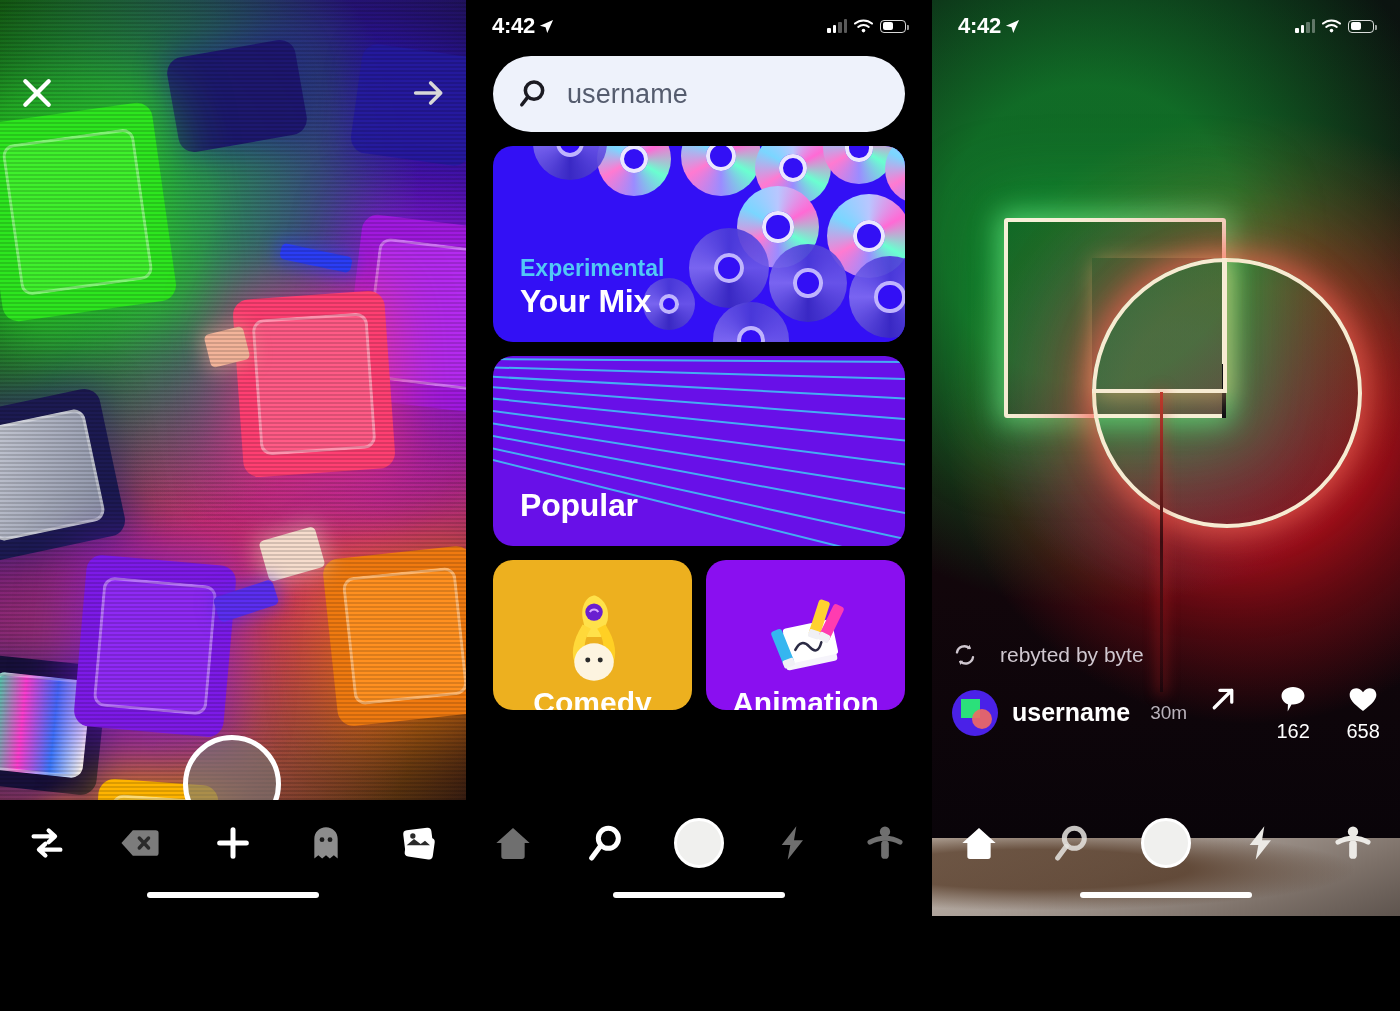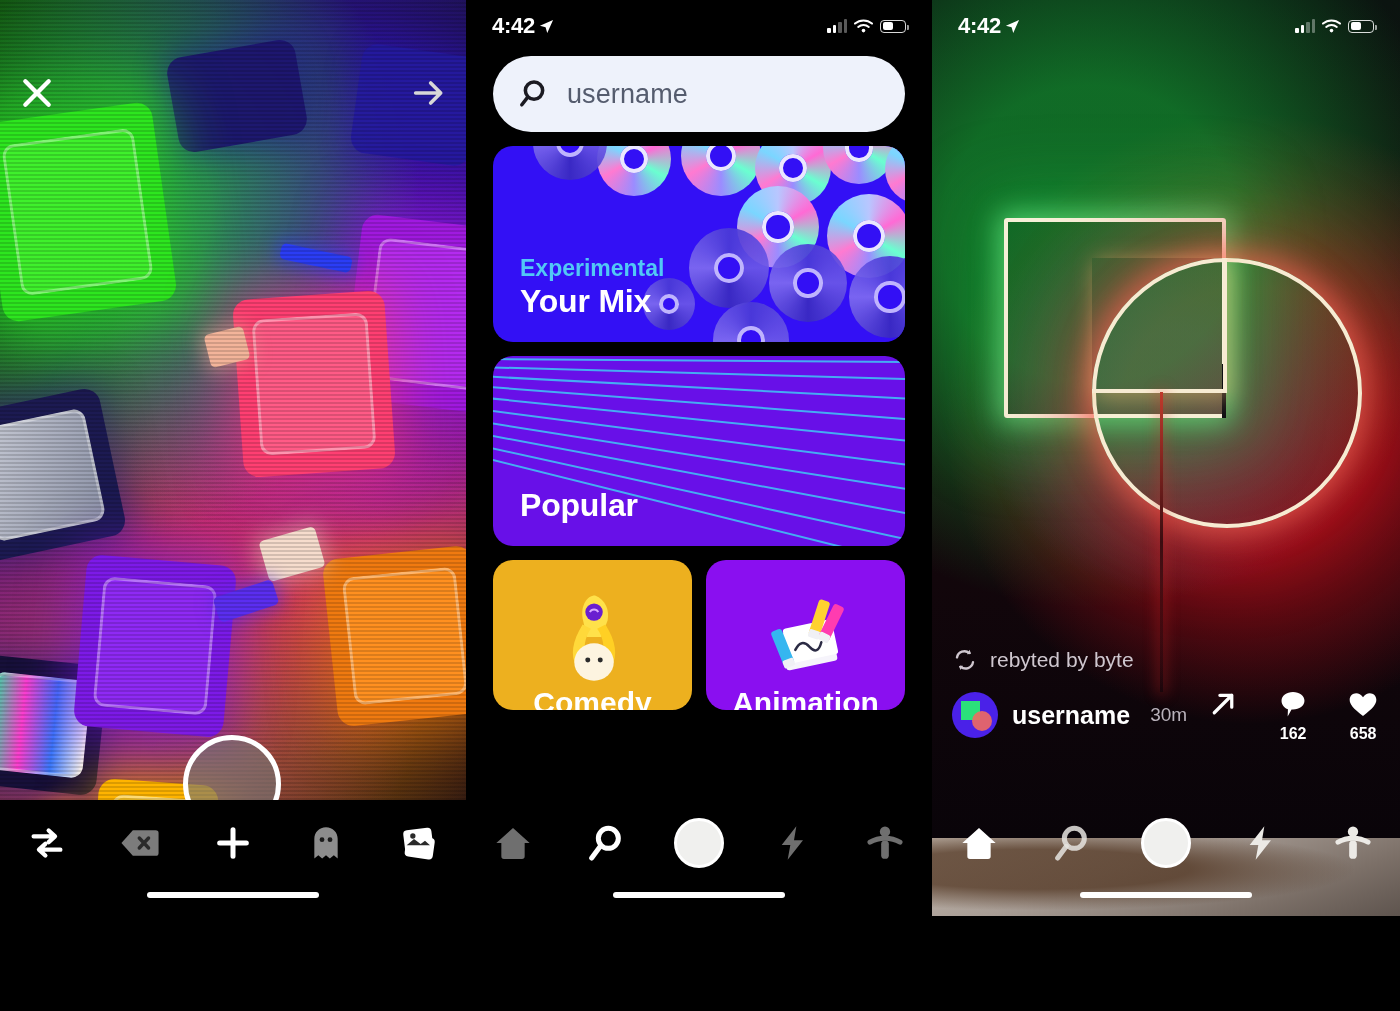--- a/index.html
+++ b/index.html
@@ -170,34 +170,34 @@
   .neon-stand { position:absolute; left:228px; top:392px; width:3px; height:300px;
                 background:linear-gradient(180deg,#c0392b,#3a0c10,transparent);
                 box-shadow:0 0 14px 3px rgba(220,40,40,.35); }
 
   .feed-next { position:absolute; top:838px; left:0; right:0; bottom:0;
      background:linear-gradient(160deg,#c9bfb5 0%,#a79c94 40%,#7c7068 75%,#5e544e 100%); }
   .feed-next::after { content:""; position:absolute; inset:0;
      background:radial-gradient(ellipse at 22% 40%, rgba(80,52,32,.75) 0 30%, transparent 62%); }
 
   .feed-meta { position:absolute; left:0; right:0; bottom:173px; padding:0 20px; z-index:30; }
-  .rebyte-row { display:flex; align-items:center; gap:12px; margin-bottom:14px; }
+  .rebyte-row { display:flex; align-items:center; gap:22px; margin-bottom:14px; }
   .rebyte-txt { color:#cfc7cf; font-size:21px; font-weight:500; }
   .caption { color:#fff; font-size:24px; margin-bottom:20px; }
   .user-row { display:flex; align-items:center; gap:14px; }
   .avatar { width:46px; height:46px; border-radius:50%; background:#4a21e8; position:relative;
             overflow:hidden; flex:0 0 auto; }
   .avatar .sq { position:absolute; left:9px; top:9px; width:19px; height:19px; background:#2be07a; }
   .avatar .ci { position:absolute; left:20px; top:19px; width:20px; height:20px;
                 border-radius:50%; background:#ef6a62; opacity:.9; }
   .uname { color:#fff; font-size:25px; font-weight:700; }
   .utime { color:#b9b2bb; font-size:19px; font-weight:500; margin-left:6px; }
   .acts { margin-left:auto; display:flex; align-items:flex-start; gap:26px; }
   .act { display:flex; flex-direction:column; align-items:center; gap:4px; min-width:44px; }
-  .act-count { color:#fff; font-size:16px; font-weight:700; }
+  .act-count { color:#fff; font-size:20px; font-weight:400; }
   .ico-w { width:34px; height:34px; display:flex; align-items:center; justify-content:center; }
 </style>
 </head>
 <body>
 
 <div class="app">
 
   <div class="panel panel-left">
 
     <div class="cam-bg">

